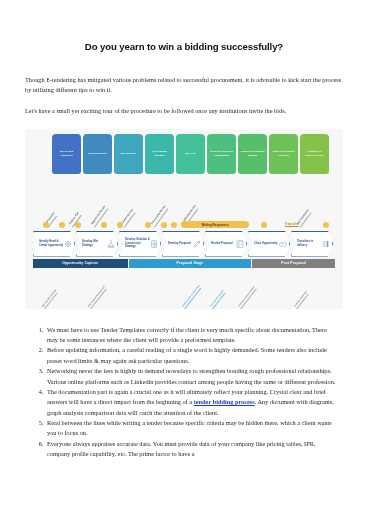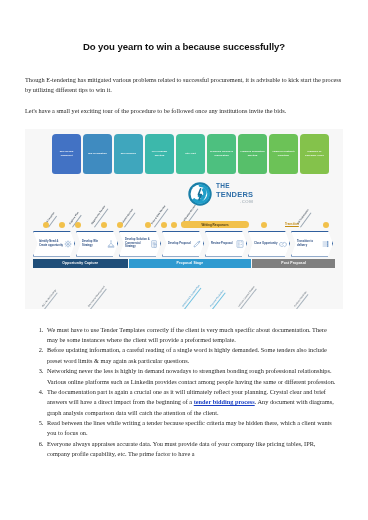--- a/index.html
+++ b/index.html
@@ -280,21 +280,21 @@
     color: #1a3fc4;
     font-weight: bold;
     text-decoration: underline;
   }
 </style>
 </head>
 <body>
 
 <div class="page">
 
-  <h1 class="doc-title">Do you yearn to win a because successfully?</h1>
+  <h1 class="doc-title">Do you yearn to win a bidding successfully?</h1>
 
   <p class="intro p1">Though E-tendering has mitigated various problems related to successful procurement, it is advisable to kick start the process by utilizing different tips to win it.</p>
   <p class="intro p2">Let's have a small yet exciting tour of the procedure to be followed once any institutions invite the bids.</p>
 
   <div class="infographic">
 
     <div class="tab-strip" id="tabStrip">
         <div class="tab" style="background: rgb(66, 114, 196);">
           <span class="tab-label">Bid/ No Bid Judgment</span>
         </div>
@@ -317,33 +317,20 @@
           <span class="tab-label">Financial Evaluation Meeting</span>
         </div>
         <div class="tab" style="background: rgb(108, 194, 87);">
           <span class="tab-label">Award of Contract / Rejection</span>
         </div>
         <div class="tab" style="background: rgb(132, 194, 75);">
           <span class="tab-label">Issuance of Purchase Order</span>
         </div>
       </div>
 
-    <div class="logo-wrap">
-      <svg class="logo-mark" viewBox="0 0 40 40">
-        <circle cx="20" cy="20" r="18" fill="#1a7fa8"></circle>
-        <circle cx="20" cy="20" r="14.5" fill="#ffffff"></circle>
-        <path d="M20 7 A13 13 0 1 1 9.5 27.5 A9 9 0 1 0 24 12.5 A6 6 0 1 1 18.5 23" fill="none" stroke="#1f9ec9" stroke-width="4.2" stroke-linecap="round"></path>
-        <path d="M21 12 L17.5 21 L22 21 L18.5 29" fill="none" stroke="#1a6f96" stroke-width="2.4" stroke-linecap="round" stroke-linejoin="round"></path>
-      </svg>
-      <div class="logo-text">
-        <div class="logo-the">THE</div>
-        <div class="logo-tenders">TENDERS</div>
-        <div class="logo-com">.COM</div>
-      </div>
-    </div>
 
     <div class="diag-top" id="diagTop">
         <div class="diag-item" style="left: 16px; bottom: 0px;">Bid Decision</div>
         <div class="diag-item" style="left: 40px; bottom: 0px;">Capture Plan</div>
         <div class="diag-item" style="left: 62px; bottom: 0px;">Opportunity Review</div>
         <div class="diag-item" style="left: 92px; bottom: 0px;">Solution Review</div>
         <div class="diag-item" style="left: 122px; bottom: 0px;">Price &amp; Risk Review</div>
         <div class="diag-item" style="left: 152px; bottom: 0px;">Qualification Review</div>
         <div class="diag-item" style="left: 268px; bottom: 0px;">Bid Submission</div>
       </div>

